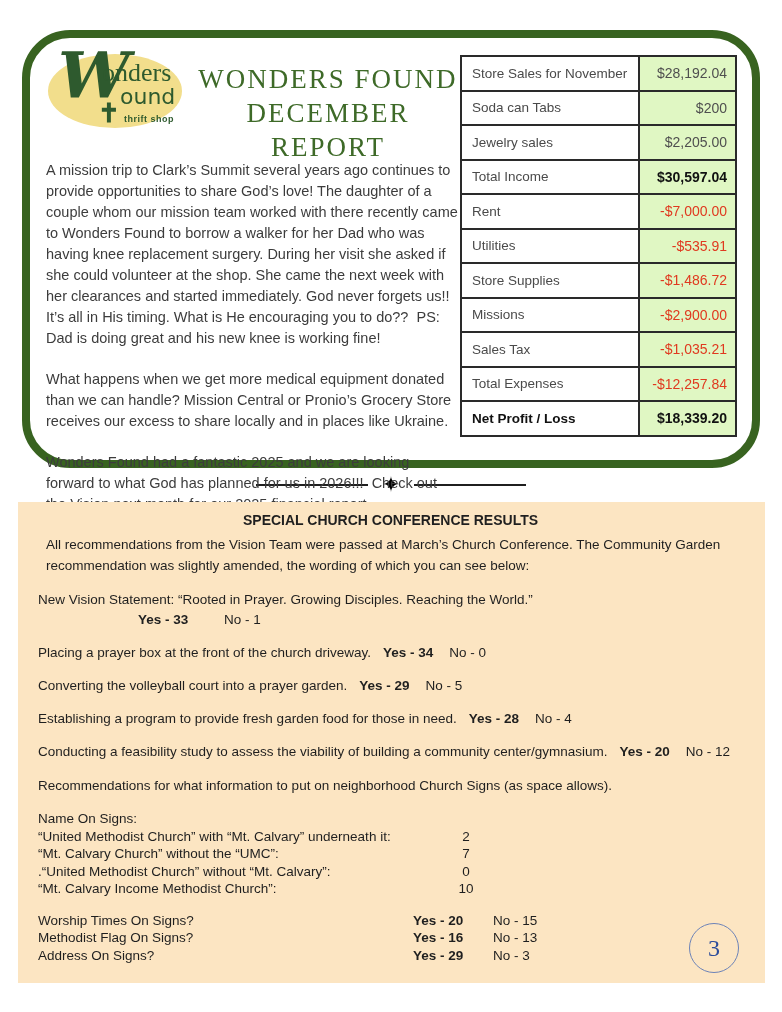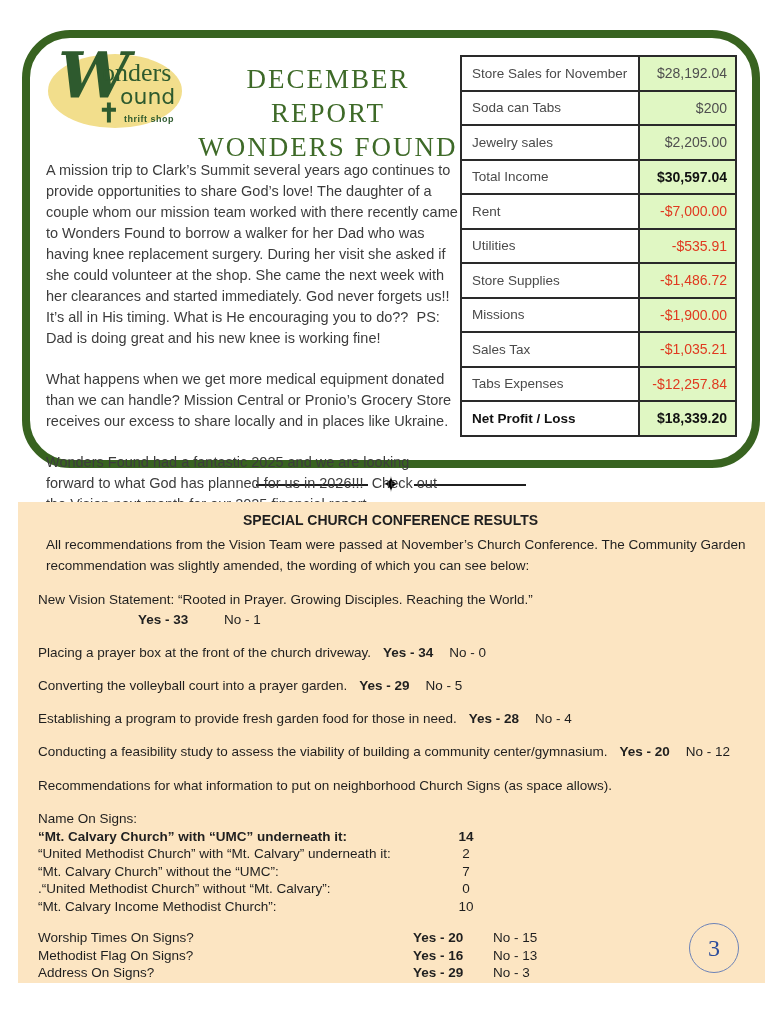--- a/index.html
+++ b/index.html
@@ -78,22 +78,22 @@
     <div class="card-header">
       <div class="logo">
         <div class="logo-blob"></div>
         <span class="logo-w">W</span>
         <span class="logo-onders">onders</span>
         <span class="logo-ound">ound</span>
         <span class="logo-cross">✝</span>
         <span class="logo-tagline">thrift shop</span>
       </div>
       <div class="card-title">
+        <div>WONDERS FOUND</div>
         <div>DECEMBER REPORT</div>
-        <div>WONDERS FOUND</div>
       </div>
     </div>
     <div class="article">
       <p>A mission trip to Clark’s Summit several years ago continues to provide opportunities to share God’s love! The daughter of a couple whom our mission team worked with there recently came to Wonders Found to borrow a walker for her Dad who was having knee replacement surgery. During her visit she asked if she could volunteer at the shop. She came the next week with her clearances and started immediately. God never forgets us!!  It’s all in His timing. What is He encouraging you to do??  PS: Dad is doing great and his new knee is working fine!</p>
       <p>What happens when we get more medical equipment donated than we can handle? Mission Central or Pronio’s Grocery Store receives our excess to share locally and in places like Ukraine.</p>
       <p>Wonders Found had a fantastic 2025 and we are looking forward to what God has planned for us in 2026!!!  Check out the Vision next month for our 2025 financial report.</p>
     </div>
   </div>
 
   <table class="finance-table">
@@ -121,47 +121,47 @@
       <tr class="negative">
         <td class="flabel">Utilities</td>
         <td class="fvalue">-$535.91</td>
       </tr>
       <tr class="negative">
         <td class="flabel">Store Supplies</td>
         <td class="fvalue">-$1,486.72</td>
       </tr>
       <tr class="negative">
         <td class="flabel">Missions</td>
-        <td class="fvalue">-$1,900.00</td>
+        <td class="fvalue">-$2,900.00</td>
       </tr>
       <tr class="negative">
         <td class="flabel">Sales Tax</td>
         <td class="fvalue">-$1,035.21</td>
       </tr>
       <tr class="negative">
-        <td class="flabel">Tabs Expenses</td>
+        <td class="flabel">Total Expenses</td>
         <td class="fvalue">-$12,257.84</td>
       </tr>
       <tr class="bold-value bold-label">
         <td class="flabel">Net Profit / Loss</td>
         <td class="fvalue">$18,339.20</td>
       </tr>
     </tbody>
   </table>
 </div>
 
 <div class="divider">
   <div class="divider-line"></div>
   <span class="divider-star">✦</span>
   <div class="divider-line"></div>
 </div>
 
 <div class="conference">
   <div class="conf-heading">SPECIAL CHURCH CONFERENCE RESULTS</div>
-  <div class="conf-intro">All recommendations from the Vision Team were passed at November’s Church Conference. The Community Garden recommendation was slightly amended, the wording of which you can see below:</div>
+  <div class="conf-intro">All recommendations from the Vision Team were passed at March’s Church Conference. The Community Garden recommendation was slightly amended, the wording of which you can see below:</div>
 
   <div class="vision-text">New Vision Statement: “Rooted in Prayer. Growing Disciples. Reaching the World.”</div>
   <div class="vision-votes">
     <span class="vision-yes">Yes - 33</span>
     <span class="vision-no">No - 1</span>
   </div>
 
   <div class="vote-line">
     <span>Placing a prayer box at the front of the church driveway.</span><span class="vote-yes">Yes - 34</span><span class="vote-no">No - 0</span>
   </div>
@@ -172,24 +172,20 @@
     <span>Establishing a program to provide fresh garden food for those in need.</span><span class="vote-yes">Yes - 28</span><span class="vote-no">No - 4</span>
   </div>
   <div class="vote-line">
     <span>Conducting a feasibility study to assess the viability of building a community center/gymnasium.</span><span class="vote-yes">Yes - 20</span><span class="vote-no">No - 12</span>
   </div>
 
   <div class="signs-intro">Recommendations for what information to put on neighborhood Church Signs (as space allows).</div>
 
   <div class="name-heading">Name On Signs:</div>
   <div class="name-options">
-    <div class="name-option bold">
-      <span class="opt-text">“Mt. Calvary Church” with “UMC” underneath it:</span>
-      <span class="opt-count">14</span>
-    </div>
     <div class="name-option">
       <span class="opt-text">“United Methodist Church” with “Mt. Calvary” underneath it:</span>
       <span class="opt-count">2</span>
     </div>
     <div class="name-option">
       <span class="opt-text">“Mt. Calvary Church” without the “UMC”:</span>
       <span class="opt-count">7</span>
     </div>
     <div class="name-option">
       <span class="opt-text">.“United Methodist Church” without “Mt. Calvary”:</span>

